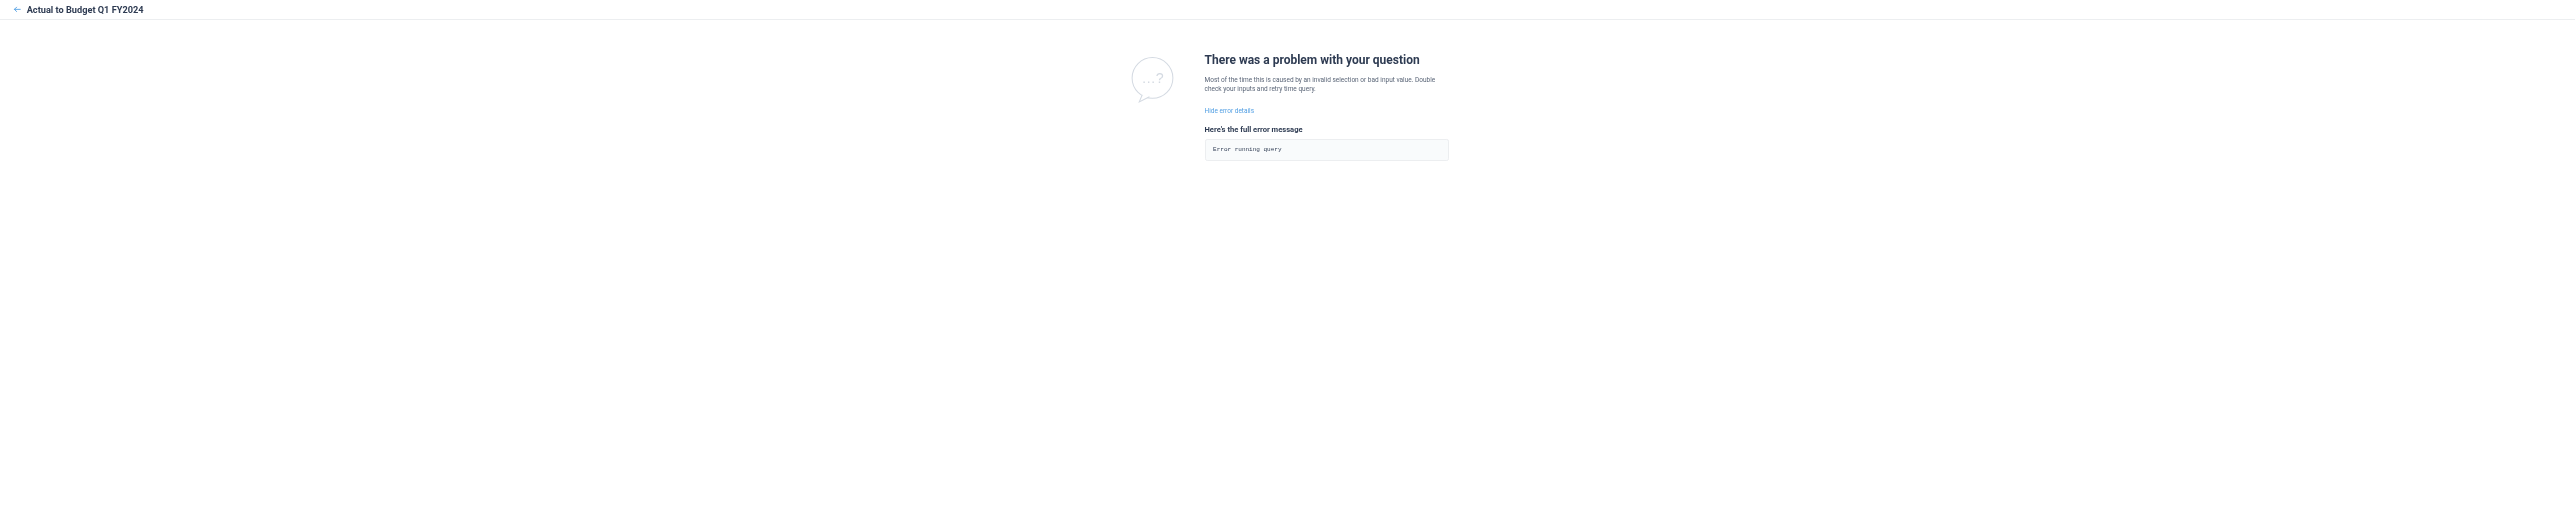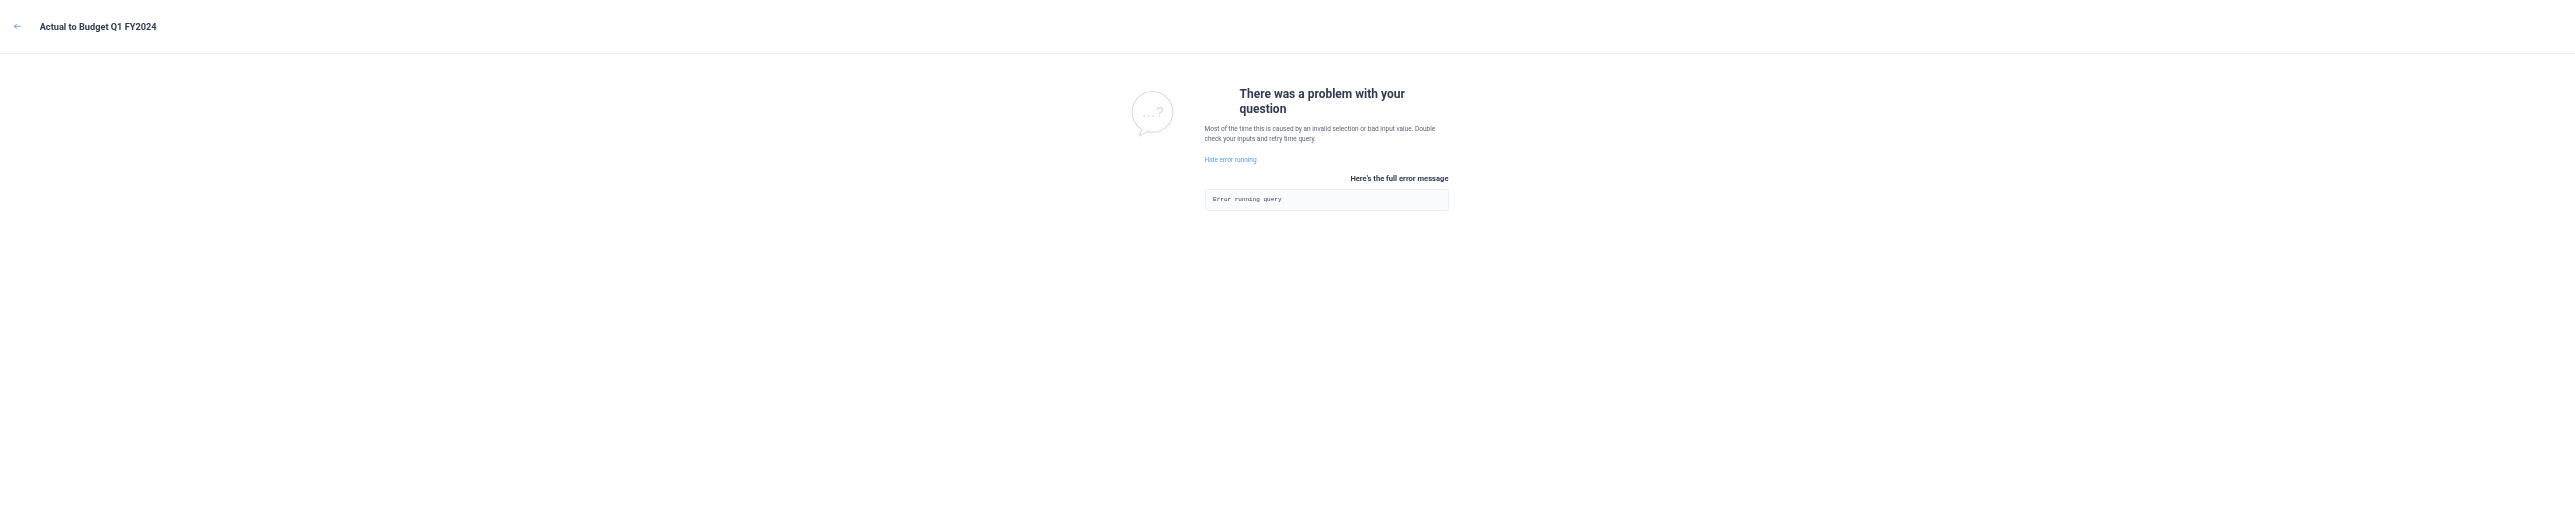--- a/index.html
+++ b/index.html
@@ -10,23 +10,23 @@
     
     body {
       font-family: -apple-system, BlinkMacSystemFont, "Segoe UI", Roboto, Helvetica, Arial, sans-serif;
       background: #ffffff;
       color: #2e3b52;
     }
     
     .header {
       display: flex;
       align-items: center;
-      padding: 21px 13px;
+      padding: 4px 13px;
       border-bottom: 0.5px solid #eceef0;
-      gap: 18px;
+      gap: 5px;
     }
     
     .back-icon {
       color: #509ee3;
       display: flex;
       align-items: center;
       cursor: pointer;
     }
     
     .page-title {
@@ -54,21 +54,20 @@
     .error-panel {
       max-width: 244px;
     }
     
     .error-title {
       font-size: 12px;
       font-weight: 700;
       color: #2e3b52;
       margin-bottom: 7.6px;
       line-height: 1.3;
-      margin-left: 35px;
     }
     
     .error-description {
       font-size: 6.5px;
       color: #5a6577;
       line-height: 1.5;
       margin-bottom: 9.7px;
     }
     
     .hide-link {
@@ -77,21 +76,20 @@
       cursor: pointer;
       display: inline-block;
       margin-bottom: 9.7px;
     }
     
     .full-error-heading {
       font-size: 7.6px;
       font-weight: 700;
       color: #2e3b52;
       margin-bottom: 5.4px;
-      text-align: right;
     }
     
     .error-code-box {
       background: #f9fbfc;
       border: 0.5px solid #eceef0;
       border-radius: 2.2px;
       padding: 6.5px 7.6px;
       font-family: Menlo, Monaco, Consolas, "Courier New", monospace;
       font-size: 6px;
       color: #2e3b52;
@@ -115,18 +113,18 @@
     <svg width="51" height="51" viewBox="0 0 100 100" fill="none" stroke="#d4dae2" stroke-width="2">
       <circle cx="50" cy="45" r="40" fill="none"></circle>
       <path d="M 30 78 L 24 92 L 44 82" fill="#ffffff" stroke="#d4dae2"></path>
       <text x="50" y="54" font-size="28" fill="#d4dae2" stroke="none" text-anchor="middle" font-family="Arial">…?</text>
     </svg>
   </div>
 
   <div class="error-panel">
     <h2 class="error-title">There was a problem with your question</h2>
     <p class="error-description">Most of the time this is caused by an invalid selection or bad input value. Double check your inputs and retry time query.</p>
-    <a class="hide-link">Hide error running</a>
+    <a class="hide-link">Hide error details</a>
     <h3 class="full-error-heading">Here's the full error message</h3>
     <div class="error-code-box">Error running query</div>
   </div>
 </div>
 
 
 </body></html>

